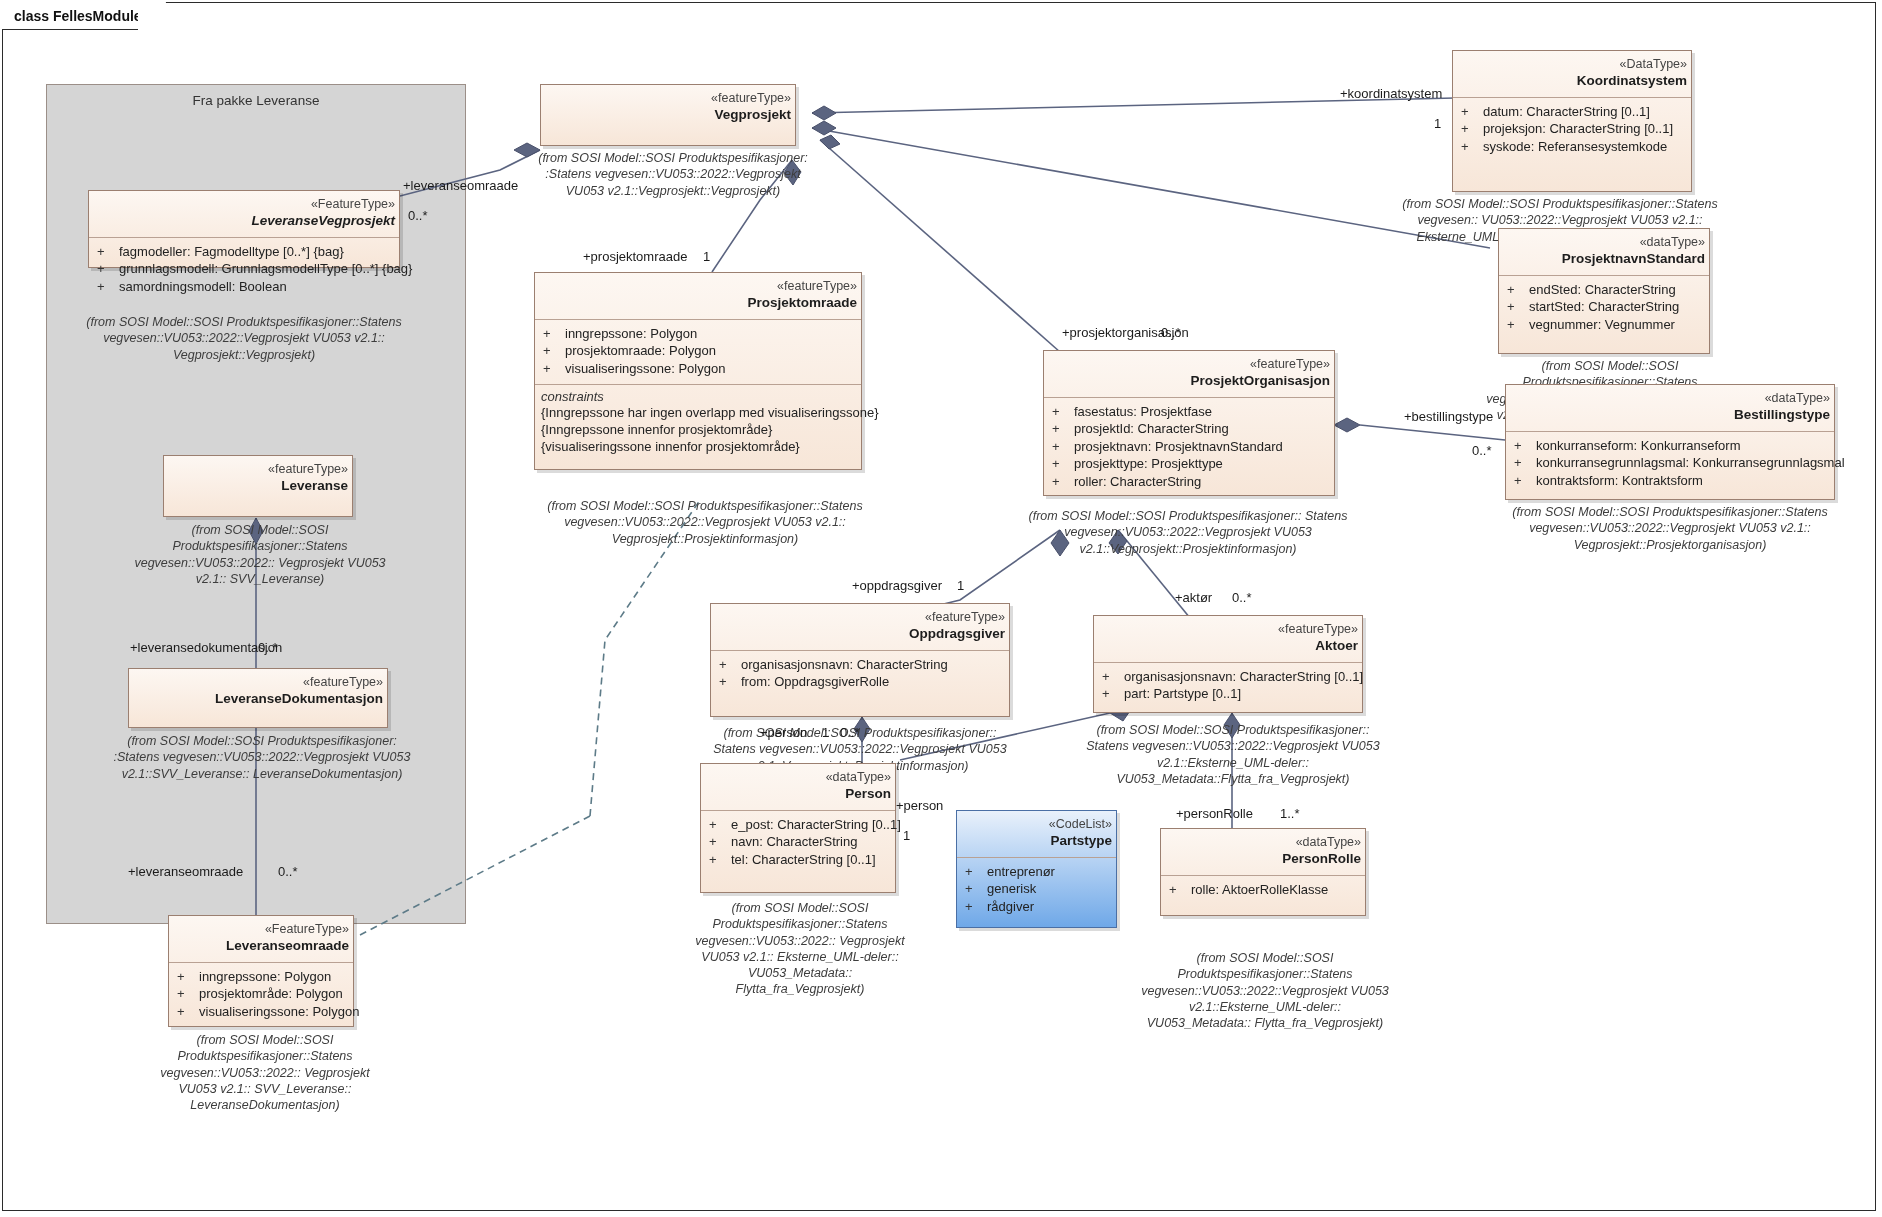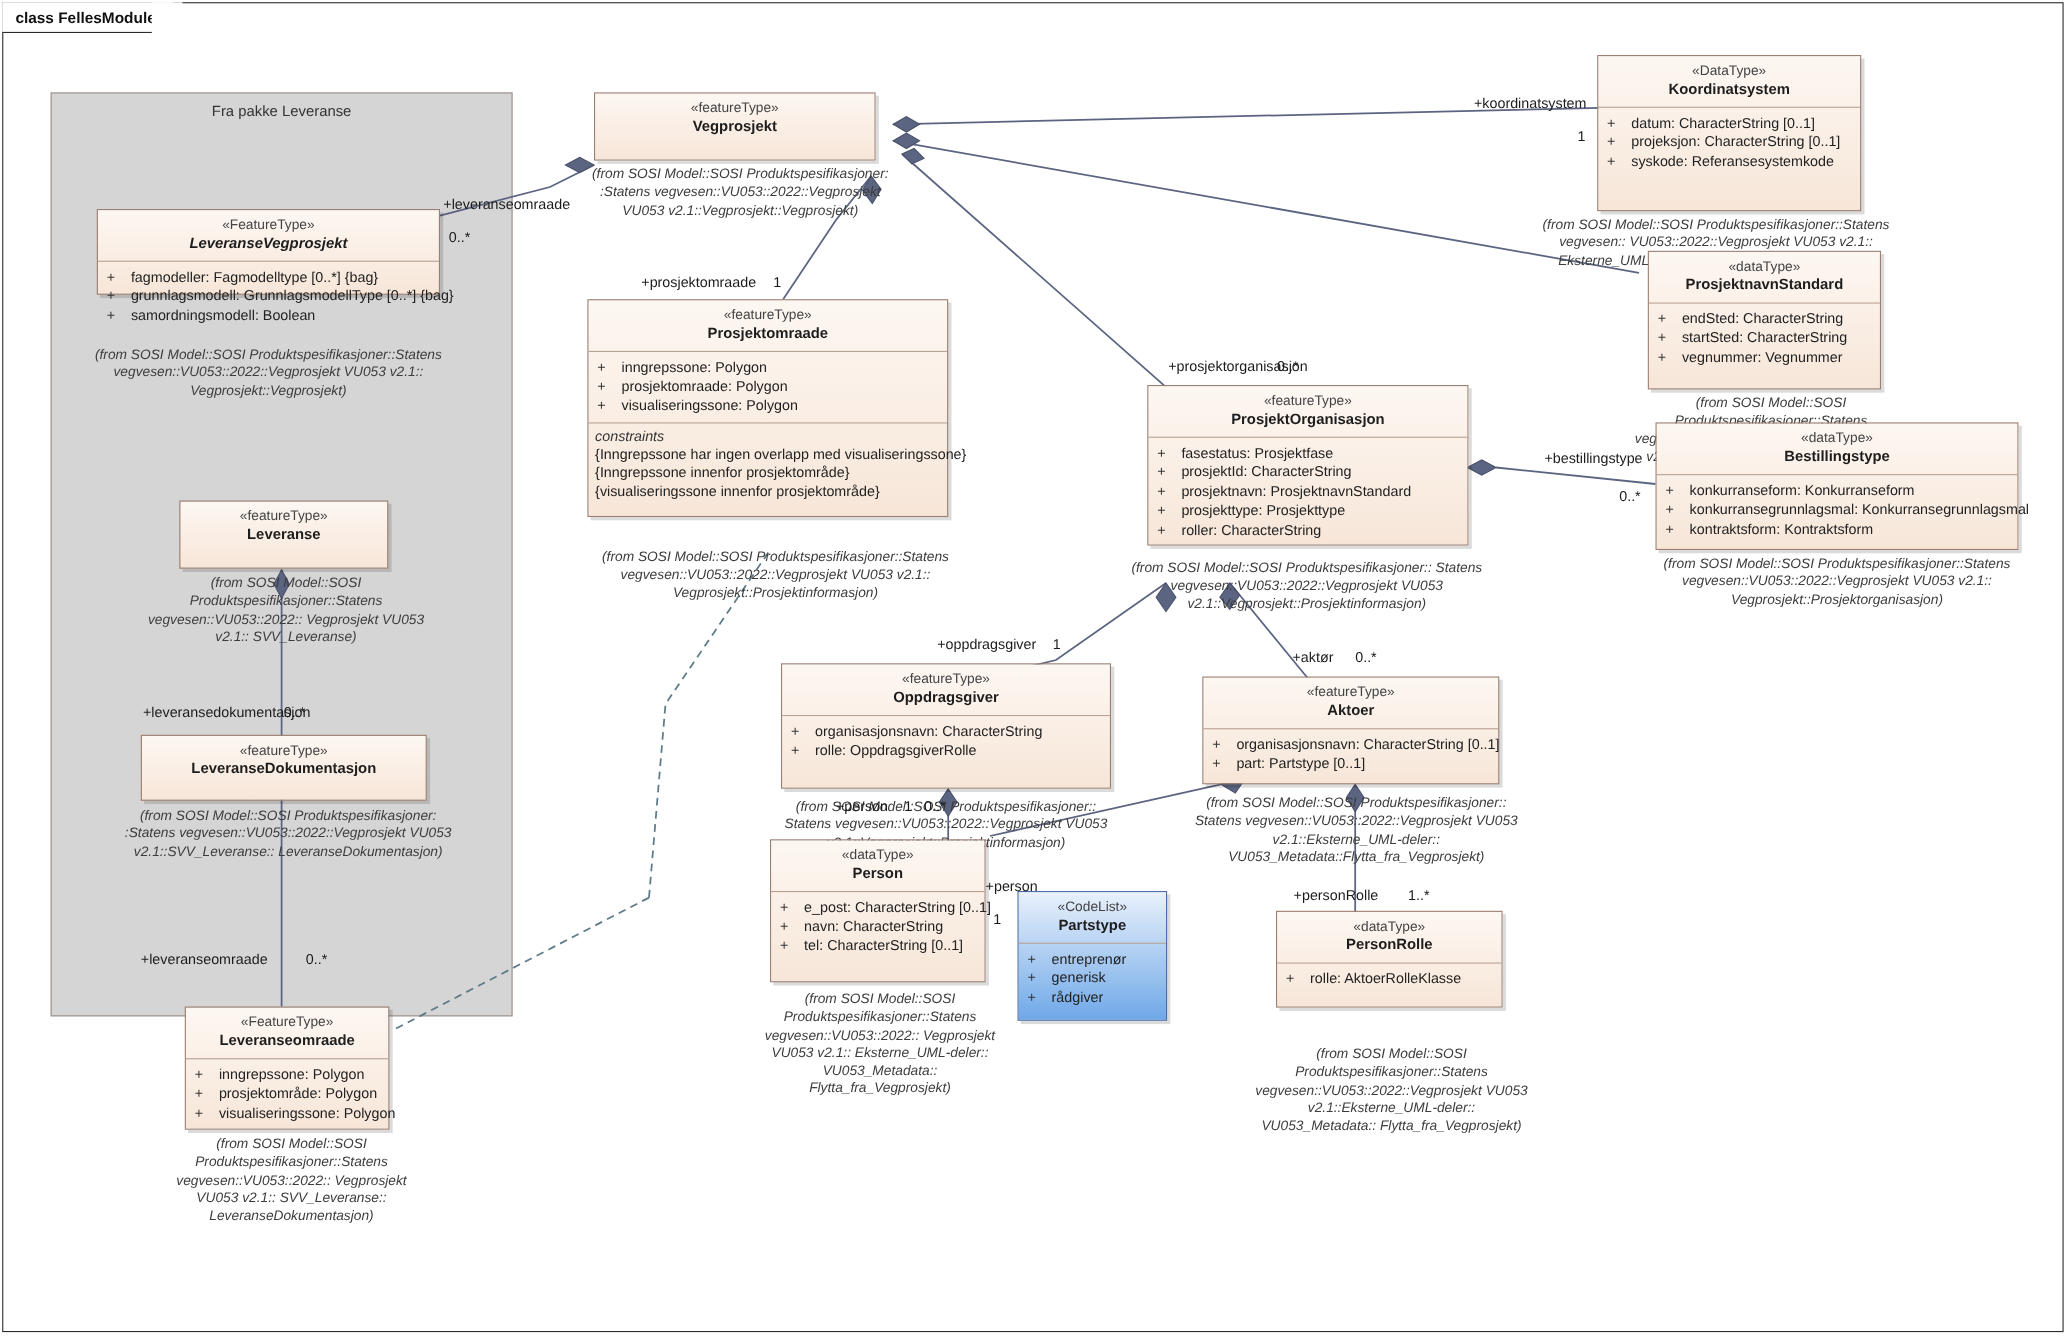--- a/index.html
+++ b/index.html
@@ -49,21 +49,21 @@
     border:1px solid #9b7f70;
     background:linear-gradient(180deg,#fdf7f2 0%,#f7e6d8 100%);
     box-shadow:3px 3px 0 rgba(0,0,0,0.14);
     font-size:13px;color:#2a2a2a;
   }
   .uml.codelist{
     border:1px solid #4a6fa5;
     background:linear-gradient(180deg,#e9f1fb 0%,#6fa8e8 100%);
   }
   .uml-head{
-    padding:6px 4px 7px 4px;text-align:center;line-height:1.25;
+    padding:6px 4px 7px 4px;text-align:right;line-height:1.25;
   }
   .uml-stereo{font-size:12.5px;color:#444;display:block;}
   .uml-name{font-size:13.5px;font-weight:bold;color:#1d1d1d;display:block;}
   .uml-name.italic{font-style:italic;}
   .uml-sep{border-top:1px solid #b9a193;}
   .uml-attrs{padding:5px 4px 7px 8px;}
   .attr{display:flex;line-height:1.35;font-size:13px;white-space:nowrap;}
   .attr .vis{width:22px;flex:0 0 22px;color:#333;}
   .attr .txt{color:#222;text-align:center;}
   .uml-constraints{padding:4px 6px 8px 6px;}
@@ -365,21 +365,21 @@
       <span class="uml-name">Oppdragsgiver</span>
     </div>
     <div class="uml-sep"></div>
     <div class="uml-attrs">
       <div class="attr">
           <span class="vis">+</span>
           <span class="txt">organisasjonsnavn: CharacterString</span>
         </div>
       <div class="attr">
           <span class="vis">+</span>
-          <span class="txt">rolle: OppdragsgiverRolle</span>
+          <span class="txt">from: OppdragsgiverRolle</span>
         </div>
     </div>
   </div>
   <div class="qname" style="left:705px;top:725px;width:310px;">(from SOSI Model::SOSI Produktspesifikasjoner:: Statens vegvesen::VU053::2022::Vegprosjekt VU053 v2.1::Vegprosjekt::Prosjektinformasjon)</div>
 
   <div class="uml" style="left:1093px;top:615px;width:270px;height:98px;">
     <div class="uml-head">
       <span class="uml-stereo">«featureType»</span>
       <span class="uml-name">Aktoer</span>
     </div>
@@ -413,21 +413,21 @@
           <span class="txt">navn: CharacterString</span>
         </div>
       <div class="attr">
           <span class="vis">+</span>
           <span class="txt">tel: CharacterString [0..1]</span>
         </div>
     </div>
   </div>
   <div class="qname" style="left:690px;top:900px;width:220px;">(from SOSI Model::SOSI Produktspesifikasjoner::Statens vegvesen::VU053::2022:: Vegprosjekt VU053 v2.1:: Eksterne_UML-deler:: VU053_Metadata:: Flytta_fra_Vegprosjekt)</div>
 
-  <div class="uml codelist" style="left:925px;top:810px;width:136px;height:118px;">
+  <div class="uml codelist" style="left:956px;top:810px;width:161px;height:118px;">
     <div class="uml-head">
       <span class="uml-stereo">«CodeList»</span>
       <span class="uml-name">Partstype</span>
     </div>
     <div class="uml-sep"></div>
     <div class="uml-attrs">
       <div class="attr">
           <span class="vis">+</span>
           <span class="txt">entreprenør</span>
         </div>

